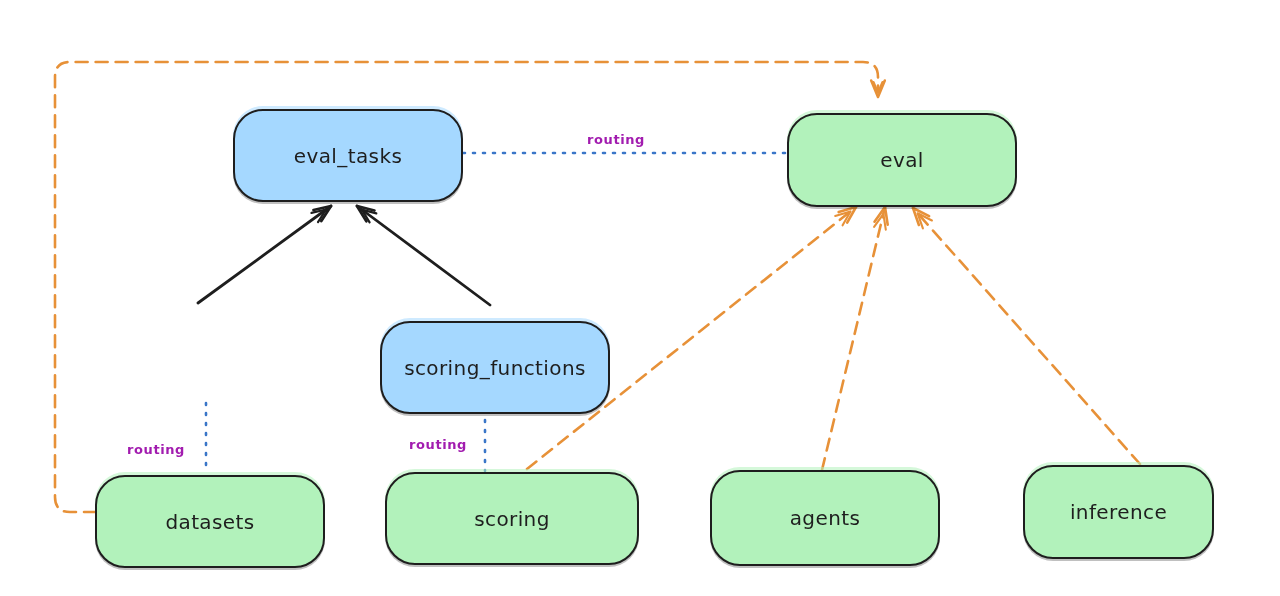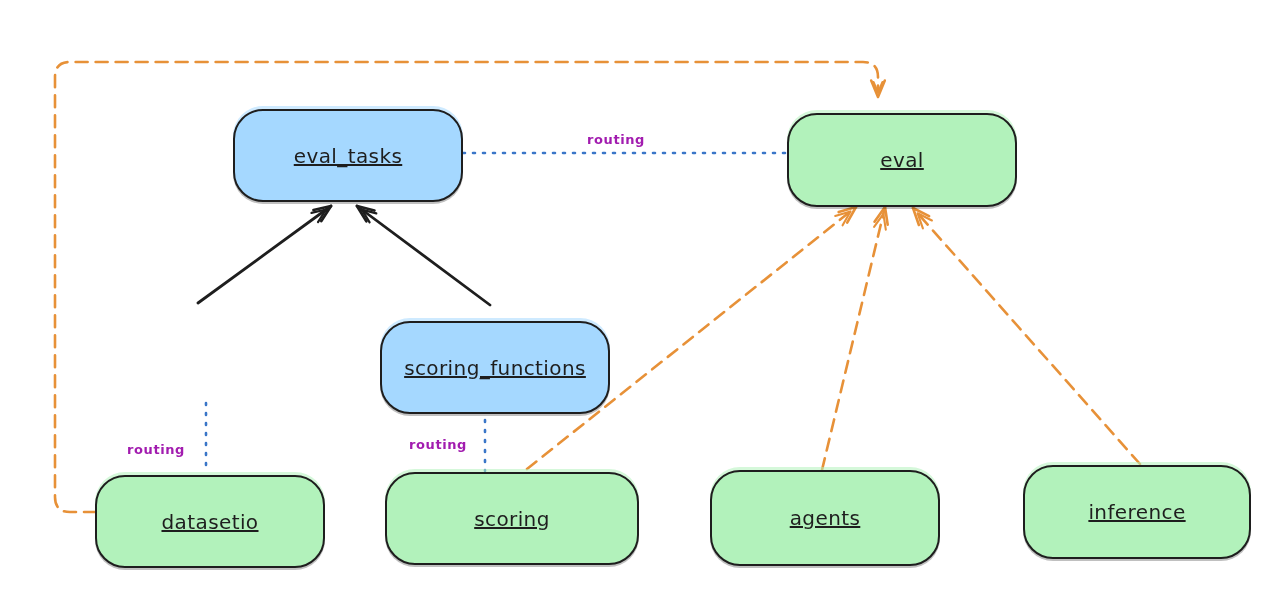--- a/index.html
+++ b/index.html
@@ -13,21 +13,20 @@
 
   .node {
     position: absolute;
     display: flex; align-items: center; justify-content: center;
     border: 2.6px solid #1e1e1e;
     border-radius: 30px;
     box-sizing: border-box;
     font-size: 20px;
     letter-spacing: 0.4px;
     box-shadow: 0 2px 0 rgba(30,30,30,0.28);
-    text-decoration: underline;
   }
   .node.blue  { background: #a5d8ff; box-shadow: 0 -3px 0 rgba(165,216,255,0.55), 0 2px 0 rgba(30,30,30,0.28); }
   .node.green { background: #b2f2bb; box-shadow: 0 -3px 0 rgba(178,242,187,0.55), 0 2px 0 rgba(30,30,30,0.28); }
   .node-label { pointer-events: none; }
 
   .edge-label {
     position: absolute;
     transform: translate(-50%, -50%);
     font-size: 13px;
     font-weight: 600;
@@ -86,32 +85,32 @@
   <div class="node green" style="left:787px; top:105px; width:230px; height:94px;margin-top:8px;">
     <span class="node-label">eval</span>
   </div>
 
 
   <div class="node blue" style="left:380px; top:305px; width:230px; height:93px;margin-top:16px;">
     <span class="node-label">scoring_functions</span>
   </div>
 
   <div class="node green" style="left:95px; top:475px; width:230px; height:93px;">
-    <span class="node-label">datasetio</span>
+    <span class="node-label">datasets</span>
   </div>
 
   <div class="node green" style="left:385px; top:472px; width:254px; height:93px;">
     <span class="node-label">scoring</span>
   </div>
 
   <div class="node green" style="left:710px; top:470px; width:230px; height:96px;text-align:center;">
     <span class="node-label">agents</span>
   </div>
 
-  <div class="node green" style="left:1023px; top:465px; width:228px; height:94px;">
+  <div class="node green" style="left:1023px; top:465px; width:191px; height:94px;">
     <span class="node-label">inference</span>
   </div>
 
   <div class="edge-label" style="left:616px; top:127px;">routing</div>
   <div class="edge-label" style="left:156px; top:437px;">routing</div>
   <div class="edge-label" style="left:438px; top:432px;">routing</div>
 
 </div>
 
 </body></html>

